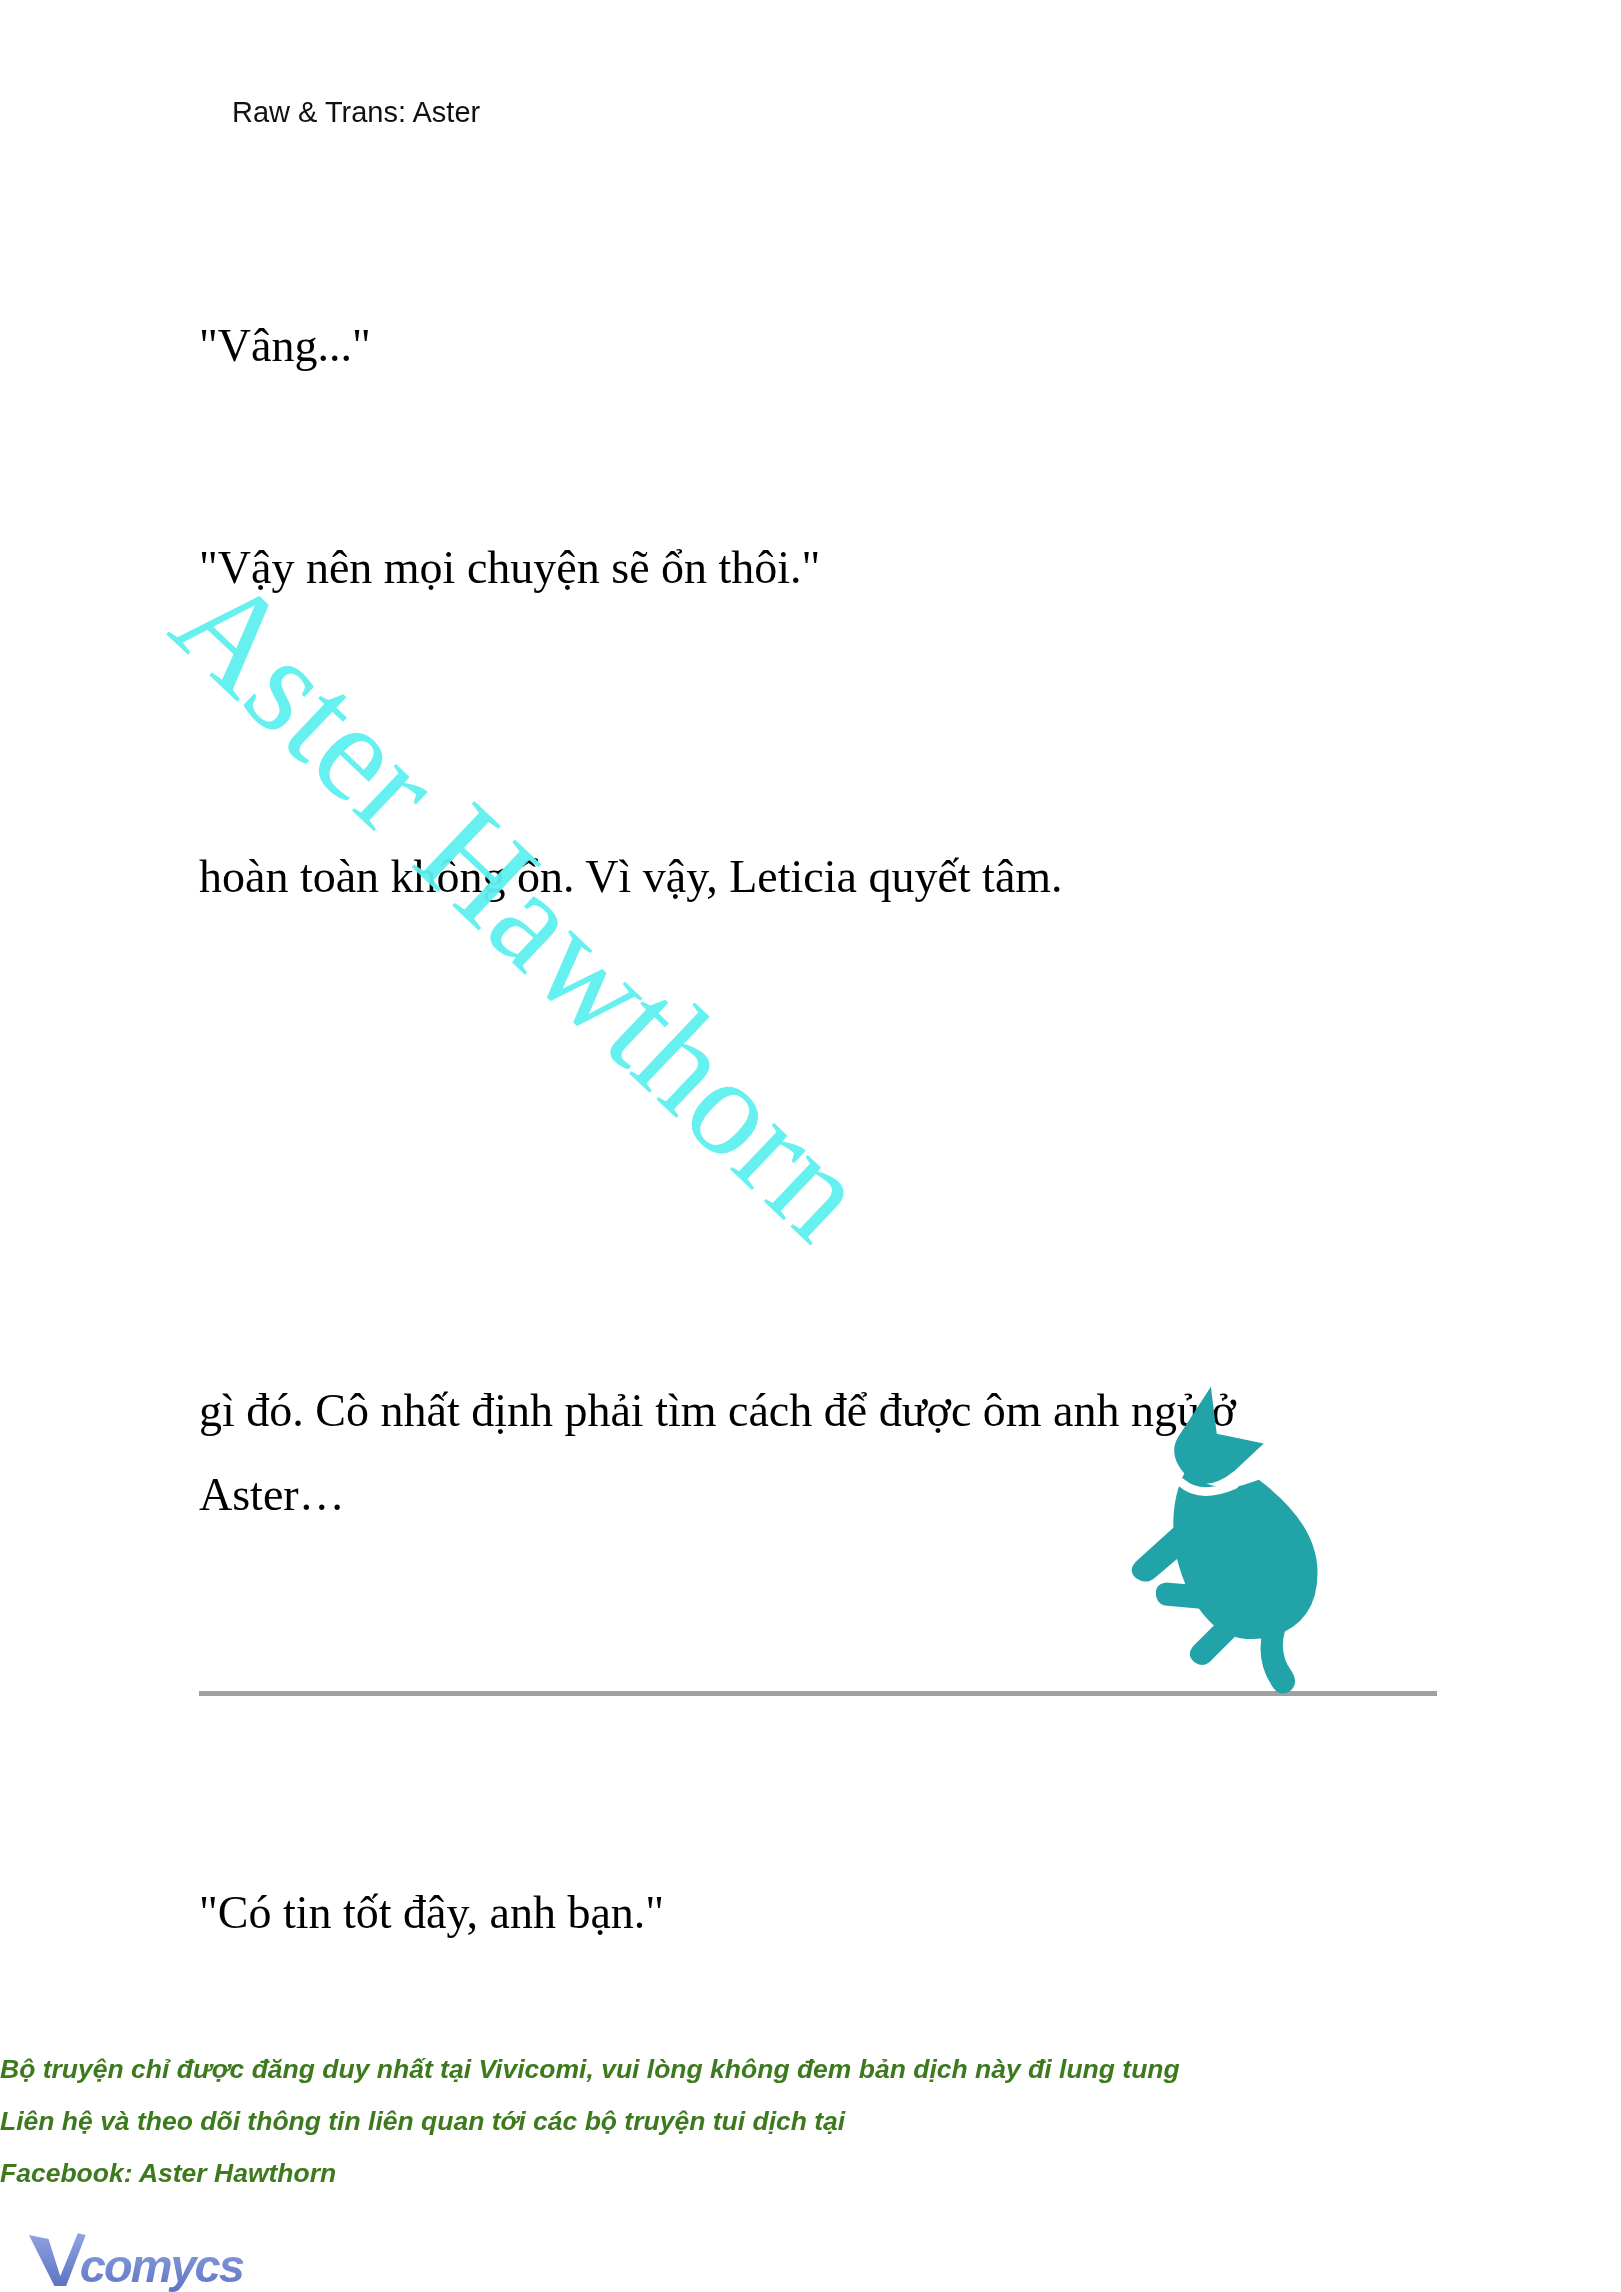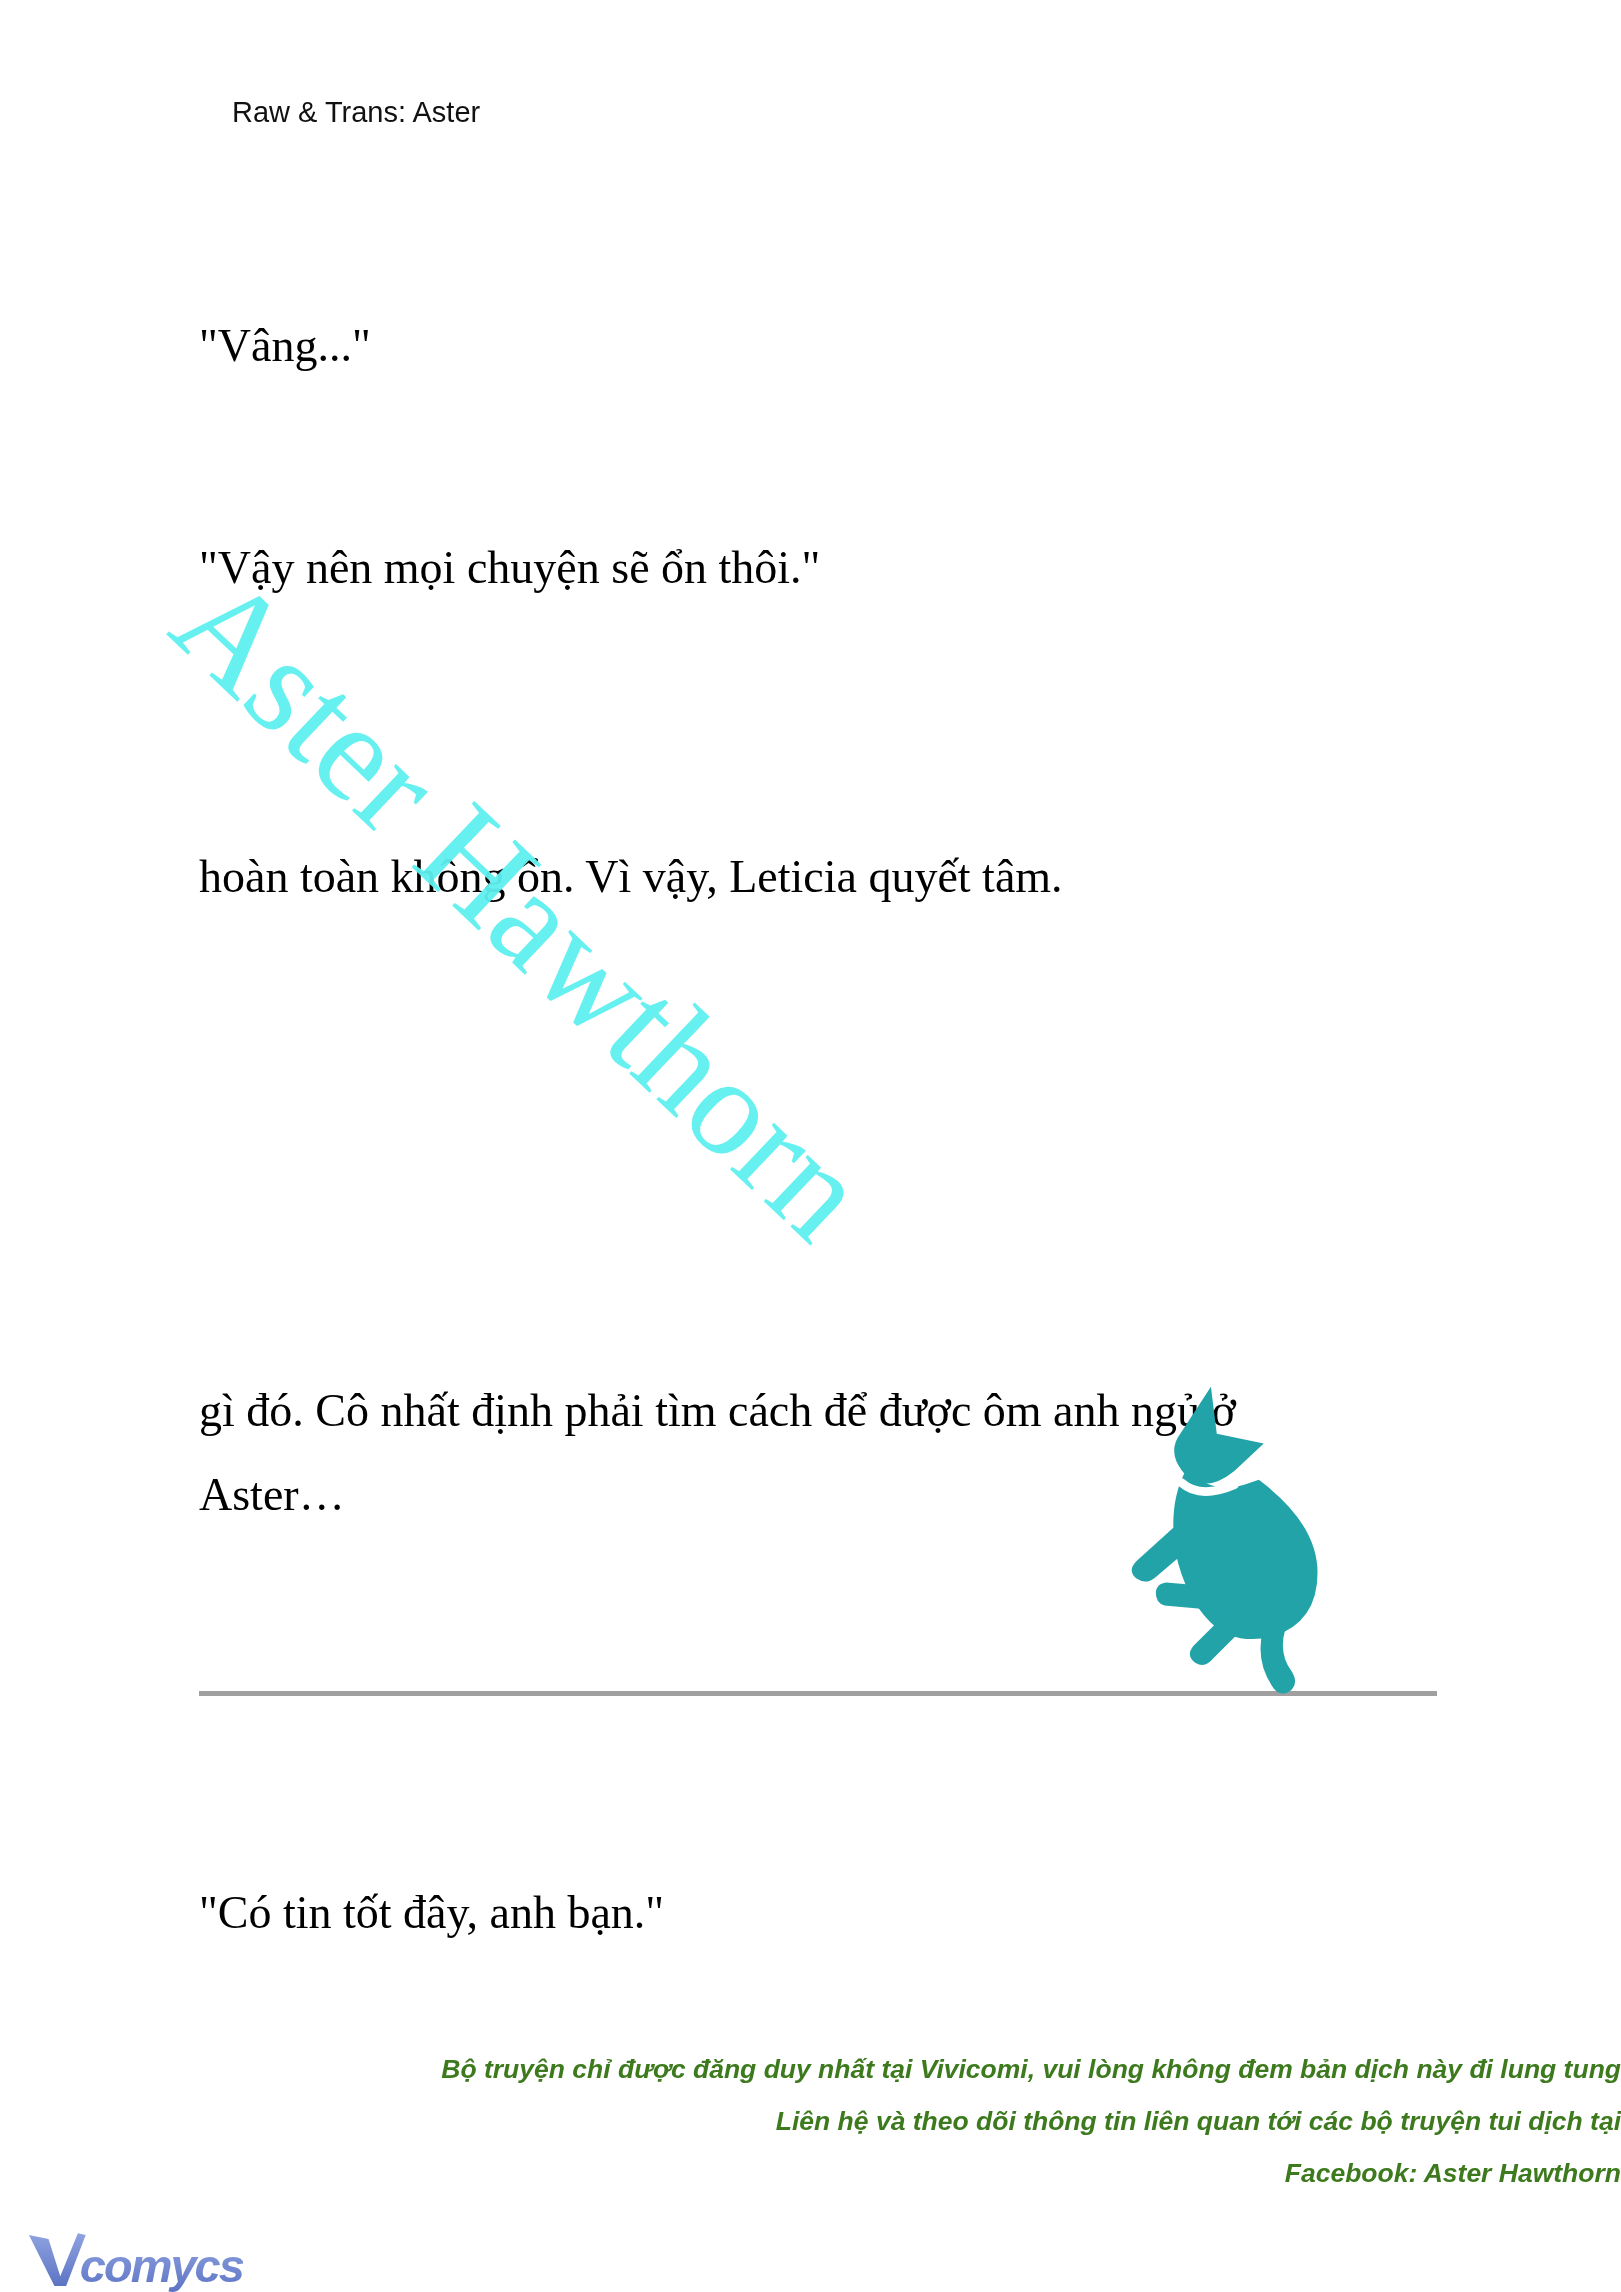--- a/index.html
+++ b/index.html
@@ -1,21 +1,21 @@
 <!DOCTYPE html>
 <html><head>
 <meta charset="utf-8">
 <style>
   html, body { margin: 0; padding: 0; background: #ffffff; }
   body { width: 1621px; height: 2293px; position: relative; overflow: hidden; }
   .page { position: absolute; inset: 0; }
   .header { position: absolute; left: 199px; top: 96px; font-family: "Liberation Sans", sans-serif; font-size: 29px; color: #111; margin-left: 33px; }
   .line { position: absolute; left: 199px; font-family: "Liberation Serif", serif; font-size: 46px; color: #000; white-space: nowrap; line-height: 1; }
   .sep { position: absolute; left: 199px; top: 1691px; width: 1238px; height: 4.9px; background: #a0a0a0; }
-  .footer { position: absolute; left: 0; width: 1621px; text-align: right; font-family: "Liberation Sans", sans-serif; font-weight: bold; font-style: italic; font-size: 26.5px; color: #3d7a1e; white-space: nowrap; }
+  .footer { position: absolute; left: 0; width: 1621px; text-align: left; font-family: "Liberation Sans", sans-serif; font-weight: bold; font-style: italic; font-size: 26.5px; color: #3d7a1e; white-space: nowrap; }
   .watermark { position: absolute; left: 211px; top: 1010px; transform-origin: 0 0; transform: rotate(43.5deg); font-family: "Liberation Serif", serif; font-size: 139px; color: #5ff0f0; white-space: nowrap; line-height: 1; opacity: 0.95; }
   .watermark { left: 245px; top: 549px; }
   .cat { position: absolute; left: 1117px; top: 1377px; width: 225px; height: 323px; }
   .logo { position: absolute; left: 27.4px; top: 2227px; width: 225px; height: 69px; }
 </style>
 </head>
 <body>
 
 <div class="page">
 

